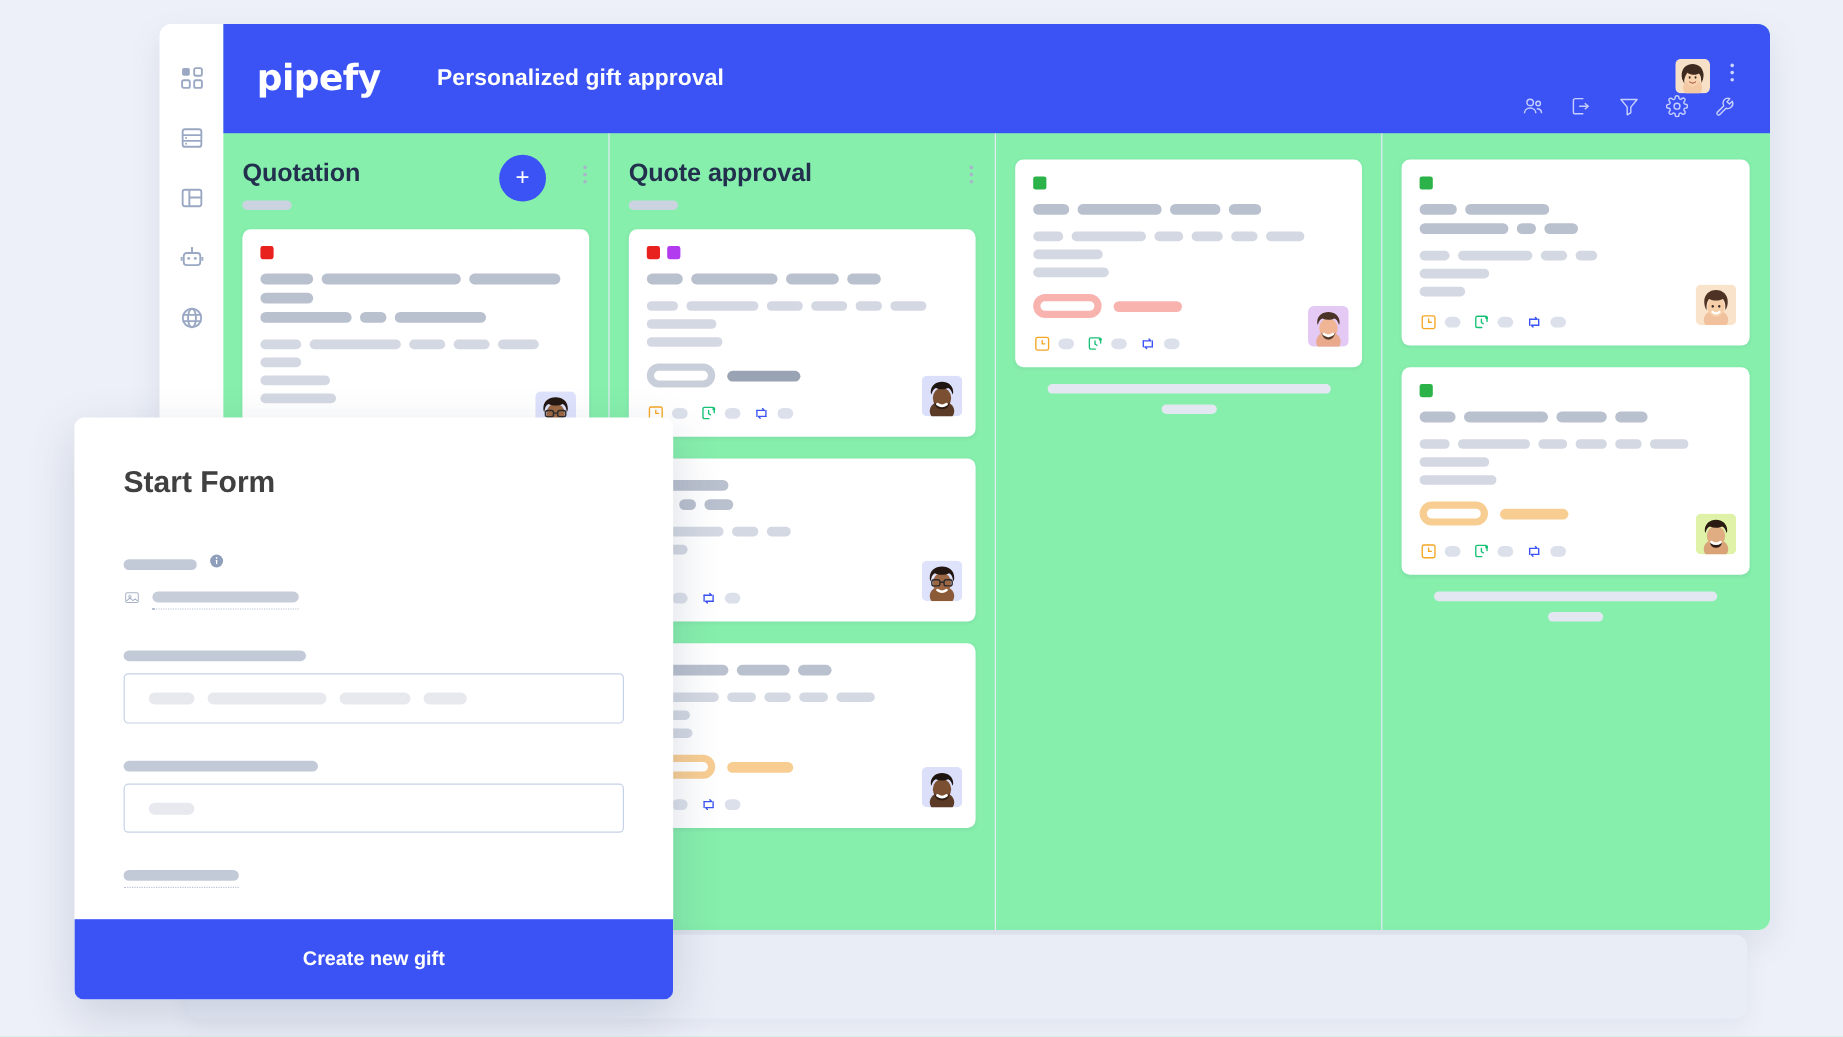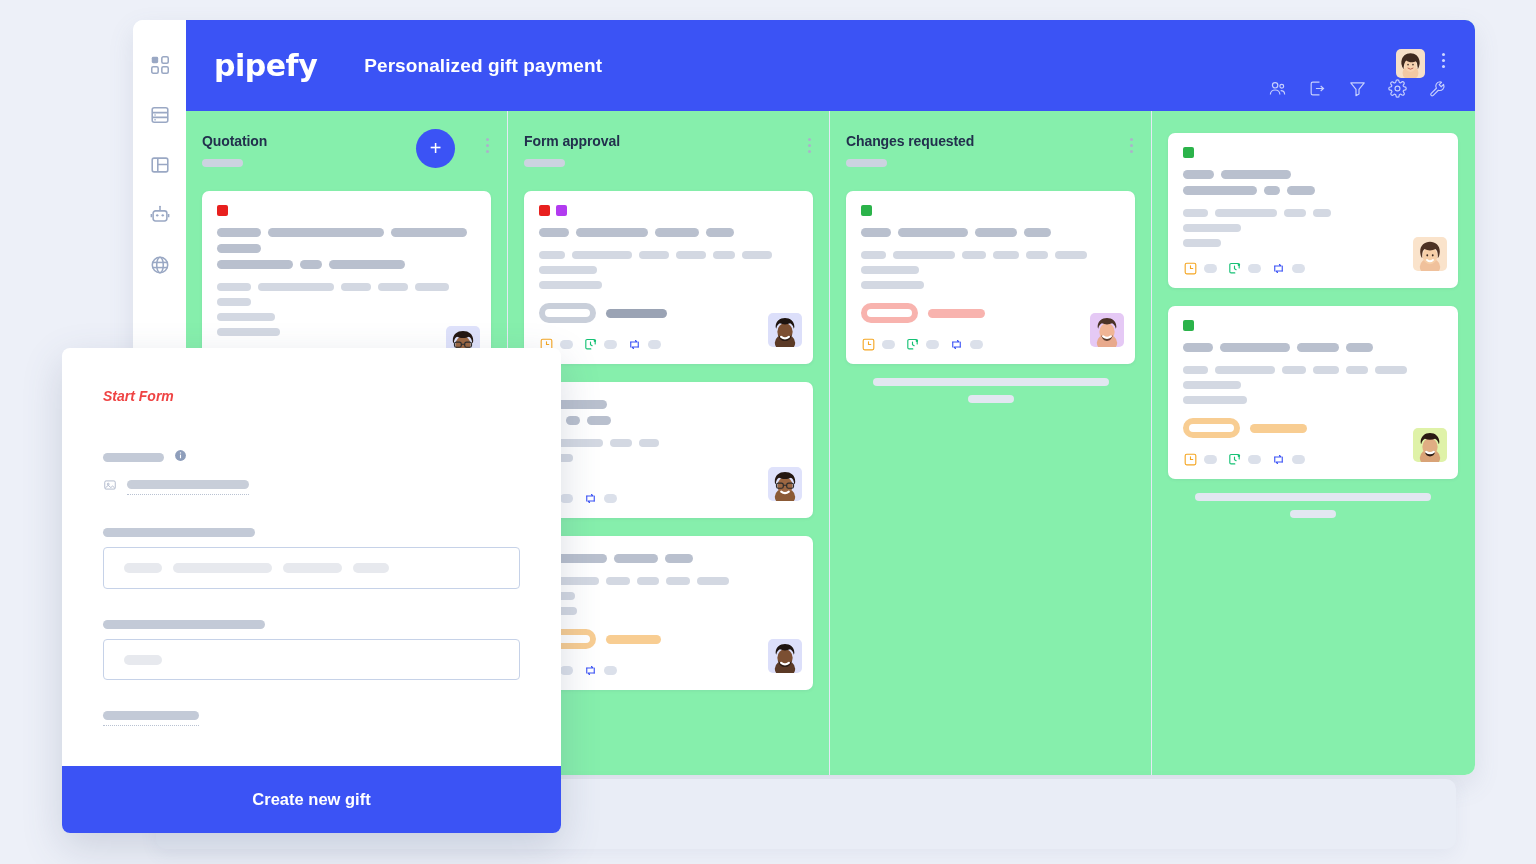--- a/index.html
+++ b/index.html
@@ -85,21 +85,21 @@
   }
   .col {
     width: 322px; flex: 0 0 322px;
     padding: 22px 16px 0 16px;
     border-right: 1px solid #e4e9f4;
     position: relative;
   }
   .col:last-child { border-right: none; }
   .col-head { display: flex; align-items: flex-start; position: relative; height: 58px; }
   .col-title {
-    font-size: 14px; font-weight: 700; color: #22304d;
+    font-size: 21px; font-weight: 700; color: #22304d;
     letter-spacing: -.1px;
   }
   .col-sub {
     width: 41px; height: 8px; border-radius: 4px;
     background: #ccd3e0; margin-top: 10px;
   }
   .col-add {
     position: absolute; right: 36px; top: -4px;
     width: 39px; height: 39px; border-radius: 50%;
     background: #3b53f5; color: #fff;
@@ -158,23 +158,22 @@
     width: 499px; height: 485px;
     background: #fff;
     border-radius: 8px;
     box-shadow: 0 14px 40px rgba(70,85,120,.20);
     overflow: hidden;
     z-index: 50;
     display: flex; flex-direction: column;
   }
   .modal-body { flex: 1; padding: 40px 41px 0 41px; }
   .modal-title {
-    font-size: 14px; font-weight: 700; color: #ef4444;
+    font-size: 25px; font-weight: 700; color: #404040;
     margin-bottom: 44px;
-    font-style: italic;
   }
   .f-label-row { display: flex; align-items: center; gap: 10px; }
   .f-label { height: 9px; border-radius: 5px; background: #c3cad7; }
   .info-ico svg { width: 13px; height: 13px; }
   .f-sub-row { display: flex; align-items: center; gap: 10px; margin-top: 12px; }
   .f-sub-ico svg { width: 14px; height: 14px; fill:none; stroke:#aab4c8; stroke-width:1.5; }
   .dotted-underline { border-bottom: 1.5px dotted #b9c2d2; padding-bottom: 5px; }
   .field {
     border: 1px solid #c6d2e8; border-radius: 4px;
     background: #fff; margin-top: 10px;
@@ -241,21 +240,21 @@
         <line x1="3.6" y1="9.2" x2="20.4" y2="9.2"></line>
         <line x1="3.6" y1="14.8" x2="20.4" y2="14.8"></line>
       </svg>
     </div>
   </nav>
 
   <div class="main">
 
     <header class="topbar">
       <div class="logo">pipefy</div>
-      <div class="board-title">Personalized gift payment</div>
+      <div class="board-title">Personalized gift approval</div>
 
       <div class="avatar-top">
         <svg viewBox="0 0 40 40" class="face" preserveAspectRatio="none">
           <rect width="40" height="40" fill="#f6e0c8"></rect>
           <ellipse cx="20" cy="33" rx="11" ry="10" fill="#f2c9a3"></ellipse>
           <path d="M8 20c0-8 5-13 12-13s12 5 12 13c0 3-1 5-2 5l-1-9-18-1-1 10c-1 0-2-2-2-5z" fill="#4a3226"></path>
           <ellipse cx="20" cy="22" rx="8.2" ry="9.6" fill="#f7d3b0"></ellipse>
           <path d="M7.5 17c1-7 6-11 12.5-11S31.5 10 32.5 17c.5 4-1 9-2.5 11 .5-6-1-10-3-11-3 2-9 2-13-1-1.5 2-4 6-3.5 12-1.5-2-3.5-7-3-10z" fill="#3f2a1f"></path>
           <ellipse cx="16.6" cy="21.5" rx="1.1" ry="1.3" fill="#3a2a22"></ellipse>
           <ellipse cx="23.4" cy="21.5" rx="1.1" ry="1.3" fill="#3a2a22"></ellipse>
@@ -379,21 +378,21 @@
               <line x1="18" y1="21.5" x2="22" y2="21.5" stroke="#2b2b2b" stroke-width="1.4"></line>
               <path d="M15.5 29q4.5 3.5 9 0" stroke="#fff" stroke-width="2.4" fill="none" stroke-linecap="round"></path>
             </svg>
           </div>
         </div>
       </div>
 
       <div class="col">
         <div class="col-head">
           <div>
-            <div class="col-title">Form approval</div>
+            <div class="col-title">Quote approval</div>
             <div class="col-sub"></div>
           </div>
           <div class="col-kebab">
               <i></i>
               <i></i>
               <i></i>
             </div>
         </div>
 
         <div class="card">
@@ -551,31 +550,20 @@
               <ellipse cx="20" cy="22" rx="9" ry="10" fill="#7b4f32"></ellipse>
               <path d="M9 16c0-6 5-10 11-10s11 4 11 10c0 1-.3 2-.6 2.6-1-4-2.6-5.6-4.4-6.4-3.6 1.6-8.4 1.6-12 0-1.8.8-3.4 2.4-4.4 6.4-.3-.6-.6-1.6-.6-2.6z" fill="#1e1410"></path>
               <path d="M12 25c1 6 4 8 8 8s7-2 8-8c-1 3-4 4-8 4s-7-1-8-4z" fill="#2c1c14"></path>
               <path d="M15.5 28q4.5 3.5 9 0" stroke="#fff" stroke-width="2.6" fill="none" stroke-linecap="round"></path>
             </svg>
           </div>
         </div>
       </div>
 
       <div class="col">
-        <div class="col-head">
-          <div>
-            <div class="col-title">Changes requested</div>
-            <div class="col-sub"></div>
-          </div>
-          <div class="col-kebab">
-              <i></i>
-              <i></i>
-              <i></i>
-            </div>
-        </div>
 
         <div class="card">
           <div class="labels">
             <span class="lbl" style="background:#2bb34a"></span>
           </div>
           <div class="row">
             <span class="bar" style="width:30px"></span>
               <span class="bar" style="width:70px"></span>
             <span class="bar" style="width:42px"></span>
               <span class="bar" style="width:27px"></span>

